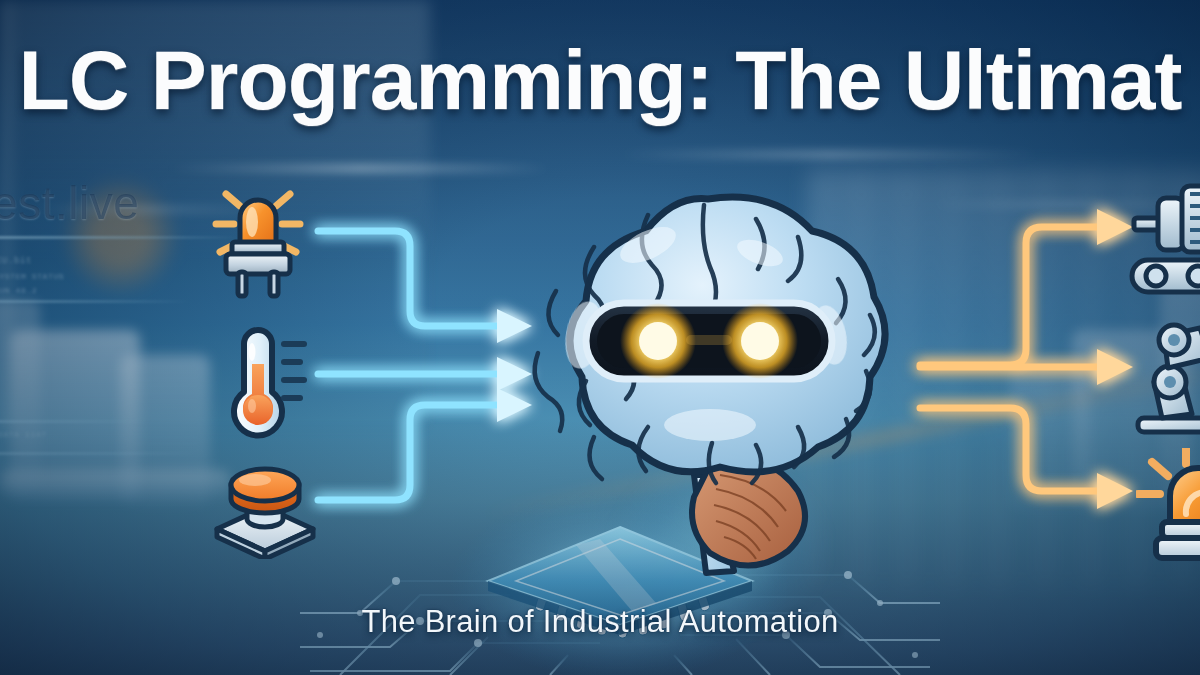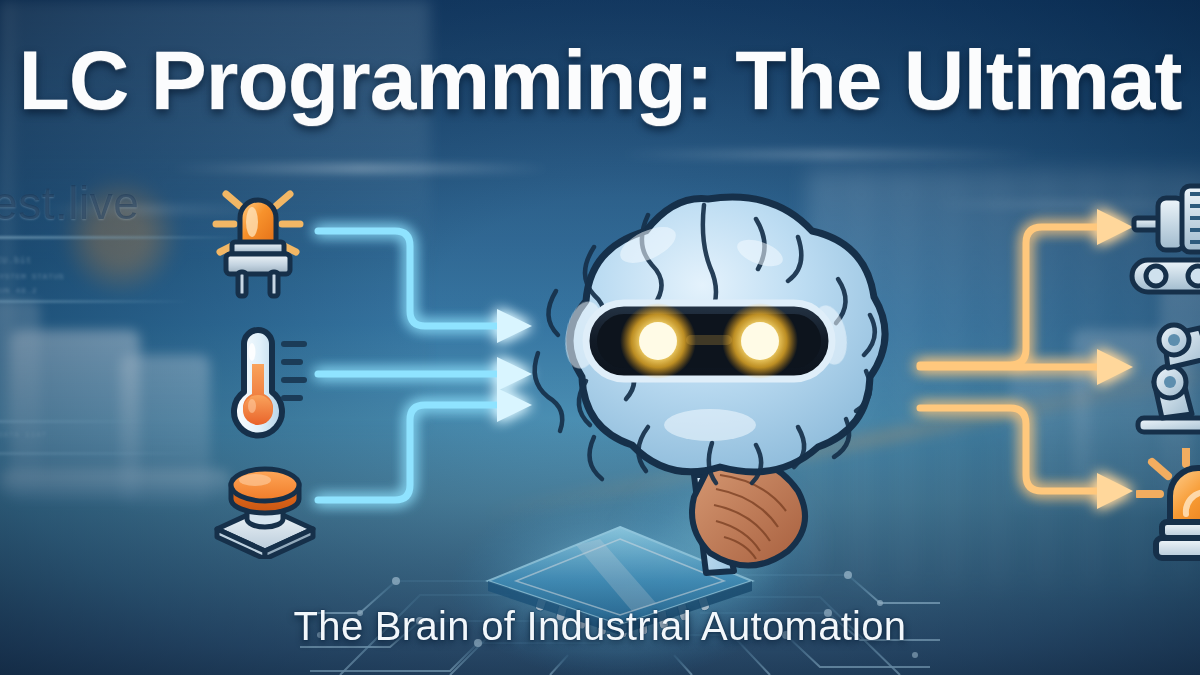--- a/index.html
+++ b/index.html
@@ -57,21 +57,21 @@
   .title{ position:absolute; top:28px; left:50%; transform:translateX(-50%);
     width:1520px; text-align:center; color:#fbfcfd; font-weight:bold;
     font-size:84px; line-height:104px; letter-spacing:-1px; white-space:nowrap;
     text-shadow:0 4px 9px rgba(3,20,42,.70), 0 1px 0 rgba(255,255,255,.35);}
 
   .watermark{ position:absolute; top:176px; left:-34px; font-size:46px;
     color:rgba(22,48,78,.52); letter-spacing:.5px; white-space:nowrap;
     text-shadow:0 1px 2px rgba(220,240,255,.22);}
 
   .caption{ position:absolute; left:0; right:0; top:604px; text-align:center;
-    color:#f2f7fb; font-size:40px; letter-spacing:.3px;
+    color:#f2f7fb; font-size:31px; letter-spacing:.3px;
     text-shadow:0 3px 7px rgba(4,24,48,.78), 0 0 2px rgba(10,35,62,.8);}
 
   
   .icon{ position:absolute; }
   .icon svg{ display:block; }
 
   
   .arrows{ position:absolute; inset:0; }
 </style>
 </head>

